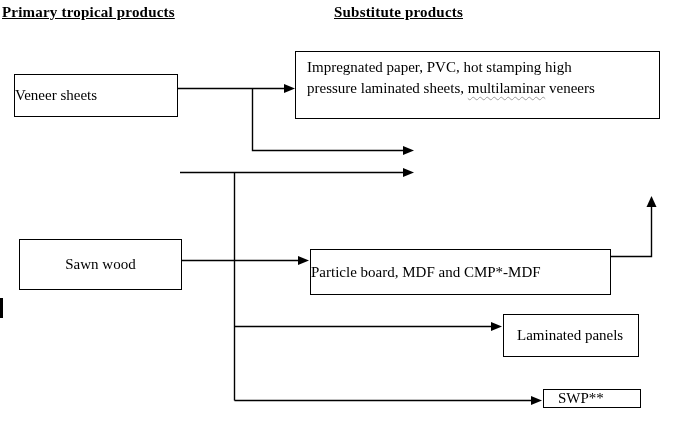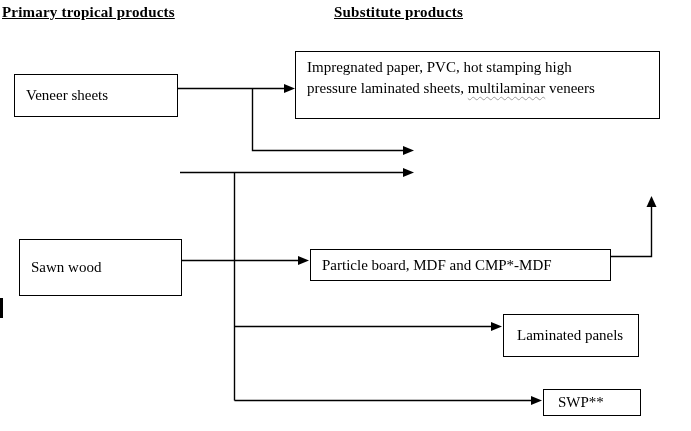--- a/index.html
+++ b/index.html
@@ -40,21 +40,20 @@
     stroke: none;
   }
   .box {
     position: absolute;
     box-sizing: border-box;
     border: 1px solid var(--ink, #000000);
     background: var(--background, #ffffff);
     font-size: 15px;
     display: flex;
     align-items: center;
-    padding-left: 11px;
     white-space: nowrap;
   }
   .box.multiline {
     display: block;
     white-space: normal;
     line-height: 21px;
   }
   .box.impregnated-pad { padding: 5px 12px 0 11px; }
   .box.postforming-pad { padding: 3px 14px 0 10px; line-height: 22px; }
   .squiggle {
@@ -107,37 +106,37 @@
 
     <path d="M610,256.5 H651.5 V207"></path>
     <polygon points="651.5,196 646.5,207 656.5,207"></polygon>
   </svg>
 
   <div class="box" style="left:14px; top:74px; width:164px; height:43px;">
     <span>Veneer sheets</span>
   </div>
 
 
-  <div class="box" style="left:19px; top:239px; width:163px; height:57px;">
+  <div class="box" style="left:19px; top:239px; width:163px; height:51px;justify-content:center;">
     <span>Sawn wood</span>
   </div>
 
   <div class="box multiline impregnated-pad" style="left:295px; top:51px; width:365px; height:68px;">
     <div>Impregnated paper, PVC, hot stamping high</div>
     <div><span>pressure laminated sheets, </span><span class="squiggle">multilaminar</span><span> veneers</span></div>
   </div>
 
 
-  <div class="box" style="left:310px; top:249px; width:301px; height:32px;">
+  <div class="box" style="left:310px; top:249px; width:301px; height:46px;">
     <span>Particle board, MDF and CMP*-MDF</span>
   </div>
 
   <div class="box" style="left:503px; top:314px; width:136px; height:43px; padding-left:13px;">
     <span>Laminated panels</span>
   </div>
 
-  <div class="box" style="left:543px; top:389px; width:98px; height:27px; padding-left:14px;text-align:right;">
+  <div class="box" style="left:543px; top:389px; width:98px; height:19px; padding-left:14px;text-align:right;">
     <span>SWP**</span>
   </div>
 
   <div class="edge-artifact"></div>
 
 </div>
 
 </body></html>

